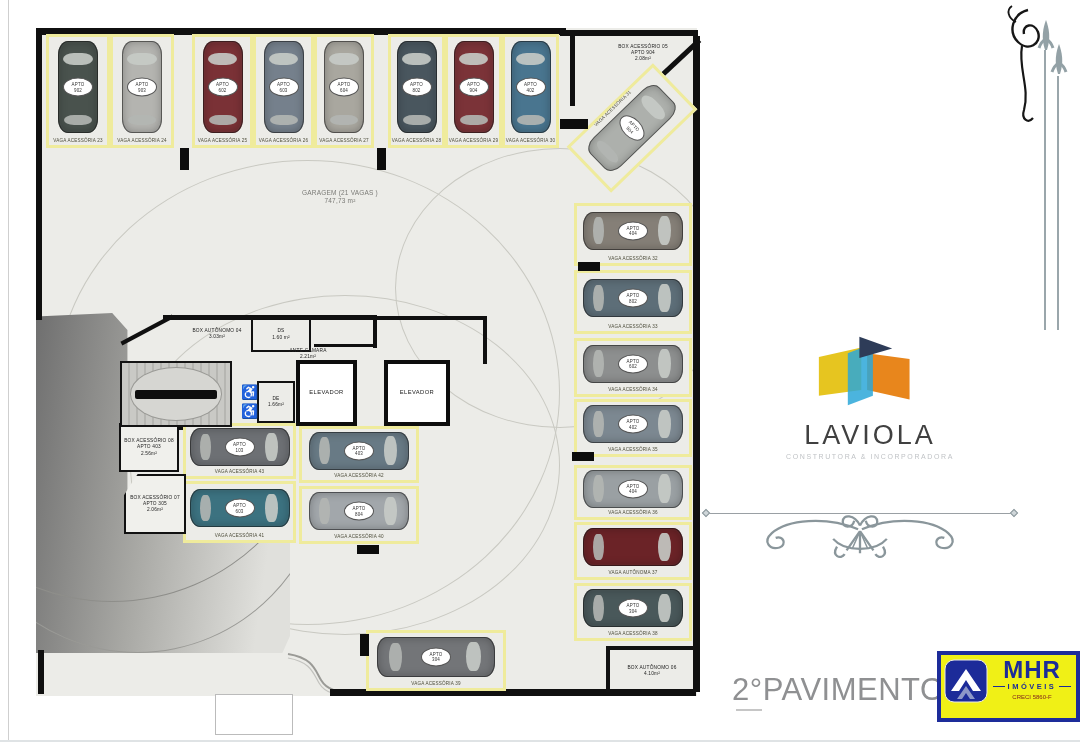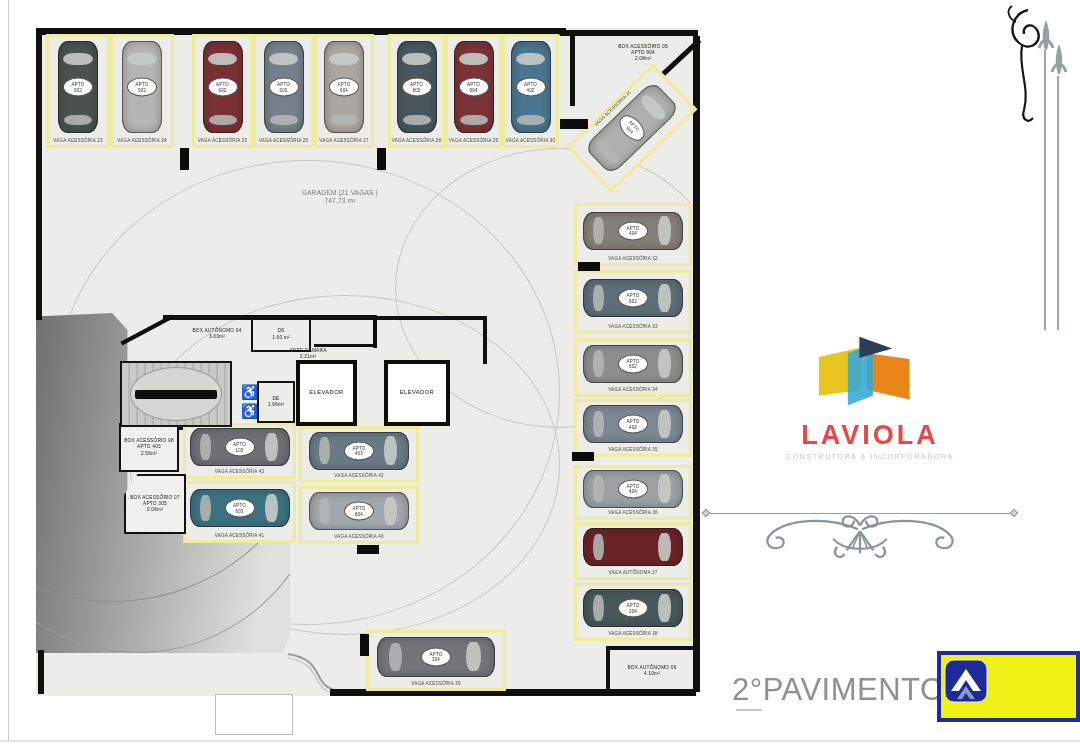--- a/index.html
+++ b/index.html
@@ -120,21 +120,21 @@
   .sp-42{left:299px;top:426px;width:120px;height:57px;}
   .sp-43{left:183px;top:423px;width:113px;height:56px;}
   .outrect{position:absolute;left:215px;top:694px;width:78px;height:41px;border:1px solid #bbb;background:#fff;z-index:3;}
 
   
   .corner-orn{position:absolute;left:998px;top:2px;width:80px;height:124px;z-index:2;}
   .stem{position:absolute;width:1.5px;background:#9aa6ab;z-index:2;}
   .stem1{left:1044px;top:50px;height:280px;}
   .stem2{left:1057px;top:76px;height:254px;}
   .laviola{position:absolute;left:775px;top:332px;width:190px;text-align:center;z-index:2;}
-  .laviola-name{font-size:27px;font-weight:bold;color:#ef4444;letter-spacing:3px;margin-top:2px;}
+  .laviola-name{font-size:27px;font-weight:normal;color:#404040;letter-spacing:3px;margin-top:2px;}
   .laviola-sub{font-size:7px;color:#c0c3c6;letter-spacing:1.6px;margin-top:2px;}
   .manhattan{position:absolute;left:705px;top:505px;width:310px;text-align:center;z-index:2;}
   .mh-name{white-space:nowrap;color:#161616;}
   .mh-initial{font-family:"DejaVu Serif", serif;font-style:italic;font-size:47px;}
   .mh-rest{font-family:"Liberation Sans", sans-serif;font-weight:bold;font-size:43px;letter-spacing:-1px;}
   .mh-line{position:relative;height:1px;background:#9aa0a4;margin:8px 2px 0 2px;}
   .rosette{position:absolute;top:-3px;width:6px;height:6px;border:1px solid #8a969b;background:#cfd6d9;transform:rotate(45deg);}
   .rosette.rL{left:-4px;} .rosette.rR{right:-4px;}
   .mh-flourish{margin-top:-4px;}
   .footer-title{position:absolute;left:732px;top:672px;font-size:31px;color:#8f9092;letter-spacing:.5px;z-index:2;white-space:nowrap;}
@@ -522,13 +522,22 @@
 
 <div class="footer-title" data-name="floor-title">2°PAVIMENTO - GARAGEM</div>
 <div class="footer-scribble" data-name="footer-scribble"></div>
 
 <div class="mhr" data-name="mhr-logo">
   <svg class="mhr-icon" width="44" height="44" viewBox="0 0 44 44" data-name="mhr-house-icon">
     <rect x="1" y="1" width="42" height="42" rx="9" fill="#1c2b99" stroke="#e9e9e9" stroke-width="1"></rect>
     <path d="M7,32 L22,10 L37,32 L29,32 L22,21 L15,32 Z" fill="#ffffff"></path>
     <path d="M13,40 L22,27 L31,40 L26,40 L22,34 L18,40 Z" fill="#8d97c8"></path>
   </svg>
+  <div class="mhr-text" data-name="mhr-text-block">
+    <div class="mhr-name" data-name="mhr-name">MHR</div>
+    <div class="mhr-type-row" data-name="mhr-type-row">
+      <span class="mhr-dash" data-name="dash-line"></span>
+      <span class="mhr-type" data-name="mhr-type">IMÓVEIS</span>
+      <span class="mhr-dash" data-name="dash-line"></span>
+    </div>
+    <div class="mhr-creci" data-name="mhr-creci">CRECI 5860-F</div>
+  </div>
 </div>
 
 </body></html>

